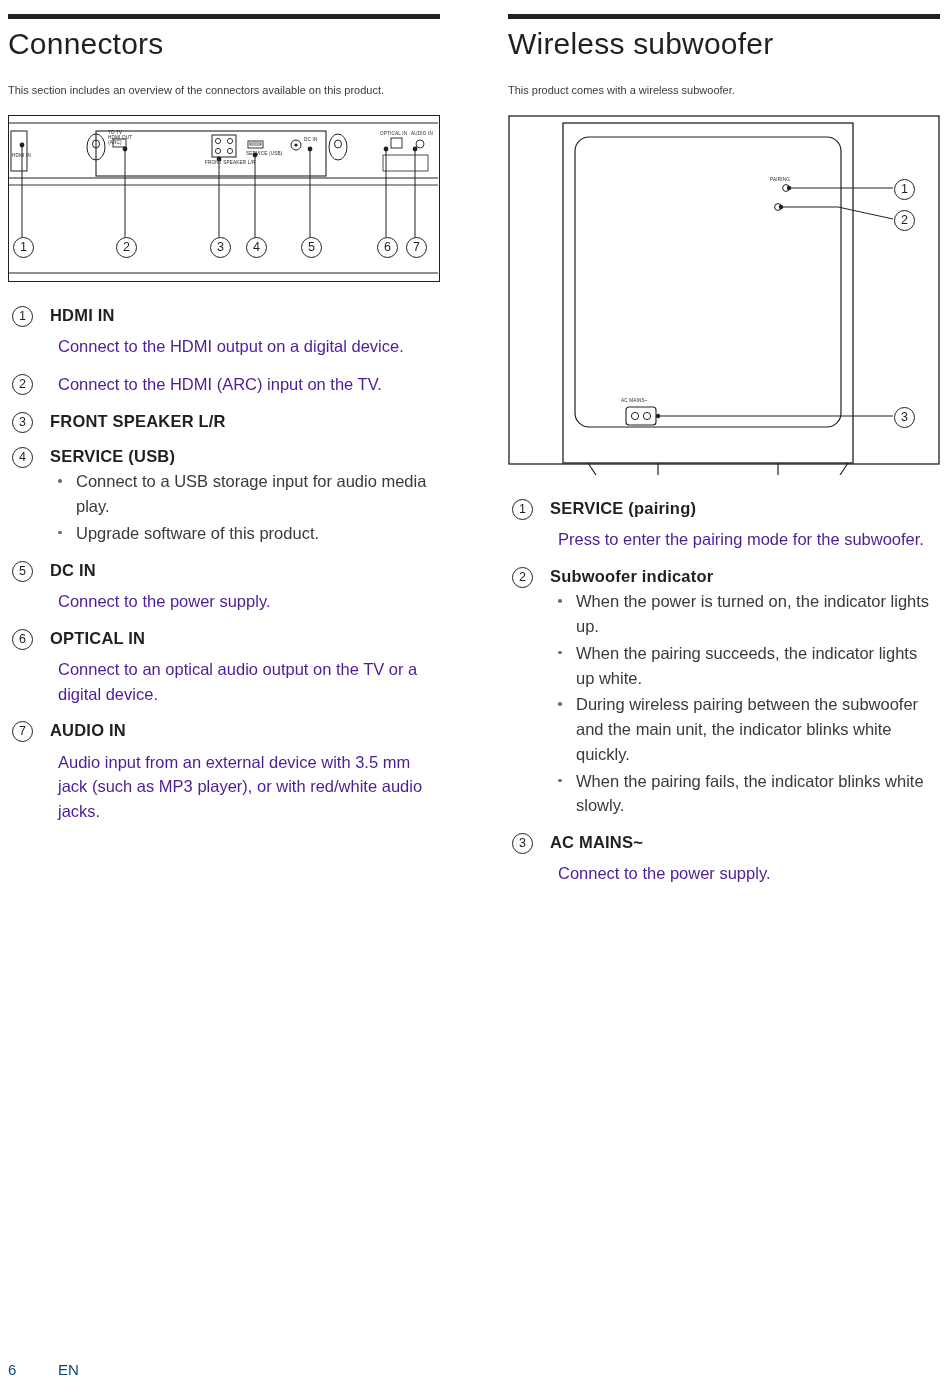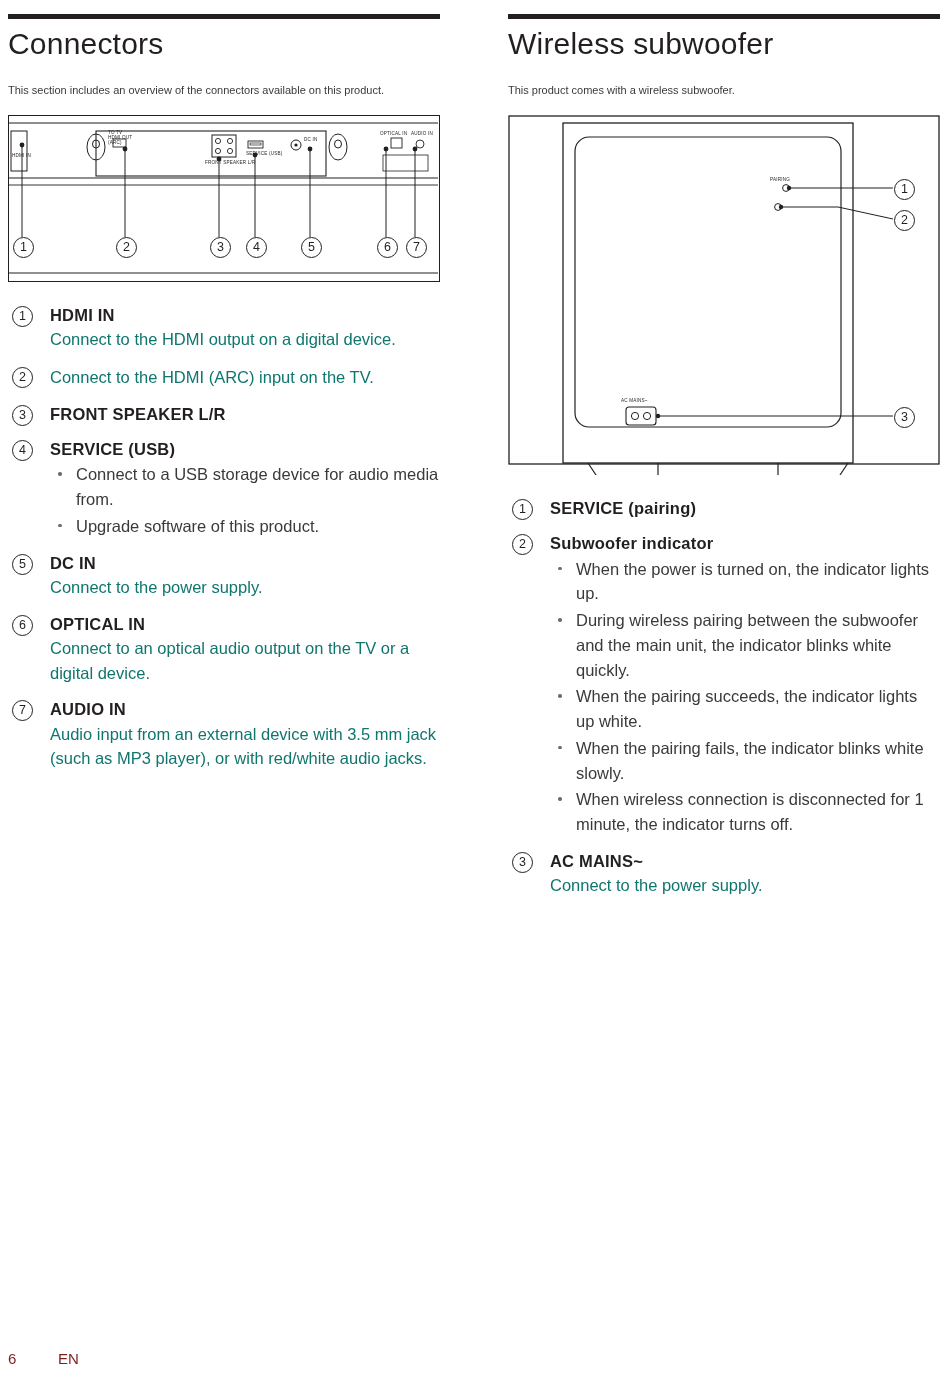--- a/index.html
+++ b/index.html
@@ -78,22 +78,22 @@
     font-size: 16.5px;
     font-weight: bold;
     letter-spacing: 0.2px;
     color: #231f20;
     margin: 0 0 1px 0;
     line-height: 1.35;
   }
   .item-desc {
     font-size: 16.5px;
     line-height: 1.5;
-    color: #0f766e;
-    margin: 0;
+    color: #4c1d95;
+    margin: 8px;
   }
   ul.bullets {
     list-style: none;
     margin: 2px 0 0 0;
     padding: 0;
   }
   ul.bullets > li {
     position: relative;
     padding-left: 26px;
     font-size: 16.5px;
@@ -156,23 +156,23 @@
     font-size: 4.6px;
     color: #231f20;
     letter-spacing: .2px;
     white-space: nowrap;
   }
 
   
   .footer {
     position: absolute;
     left: 8px;
-    bottom: 30px;
+    bottom: 19px;
     font-size: 15px;
-    color: #7f1d1d;
+    color: #0c4a6e;
   }
   .footer .pg { display: inline-block; width: 50px; }
 </style>
 </head>
 <body>
 
 <div class="page">
 
   <div class="col col-left">
     <div class="rule"></div>
@@ -265,21 +265,21 @@
         <div class="item-desc">Connect to the HDMI (ARC) input on the TV.</div>
       </li>
       <li>
         <span class="num">3</span>
         <div class="item-title">FRONT SPEAKER L/R</div>
       </li>
       <li>
         <span class="num">4</span>
         <div class="item-title">SERVICE (USB)</div>
         <ul class="bullets">
-          <li>Connect to a USB storage device for audio media from.</li>
+          <li>Connect to a USB storage input for audio media play.</li>
           <li>Upgrade software of this product.</li>
         </ul>
       </li>
       <li>
         <span class="num">5</span>
         <div class="item-title">DC IN</div>
         <div class="item-desc">Connect to the power supply.</div>
       </li>
       <li>
         <span class="num">6</span>
@@ -336,30 +336,30 @@
 
       <span class="callout-circle" style="left:386px; top:64px;">1</span>
       <span class="callout-circle" style="left:386px; top:95px;">2</span>
       <span class="callout-circle" style="left:386px; top:292px;">3</span>
     </div>
 
     <ol class="items">
       <li>
         <span class="num">1</span>
         <div class="item-title">SERVICE (pairing)</div>
+        <div class="item-desc">Press to enter the pairing mode for the subwoofer.</div>
       </li>
       <li>
         <span class="num">2</span>
         <div class="item-title">Subwoofer indicator</div>
         <ul class="bullets">
           <li>When the power is turned on, the indicator lights up.</li>
+          <li>When the pairing succeeds, the indicator lights up white.</li>
           <li>During wireless pairing between the subwoofer and the main unit, the indicator blinks white quickly.</li>
-          <li>When the pairing succeeds, the indicator lights up white.</li>
           <li>When the pairing fails, the indicator blinks white slowly.</li>
-          <li>When wireless connection is disconnected for 1 minute, the indicator turns off.</li>
         </ul>
       </li>
       <li>
         <span class="num">3</span>
         <div class="item-title">AC MAINS~</div>
         <div class="item-desc">Connect to the power supply.</div>
       </li>
     </ol>
   </div>
 

